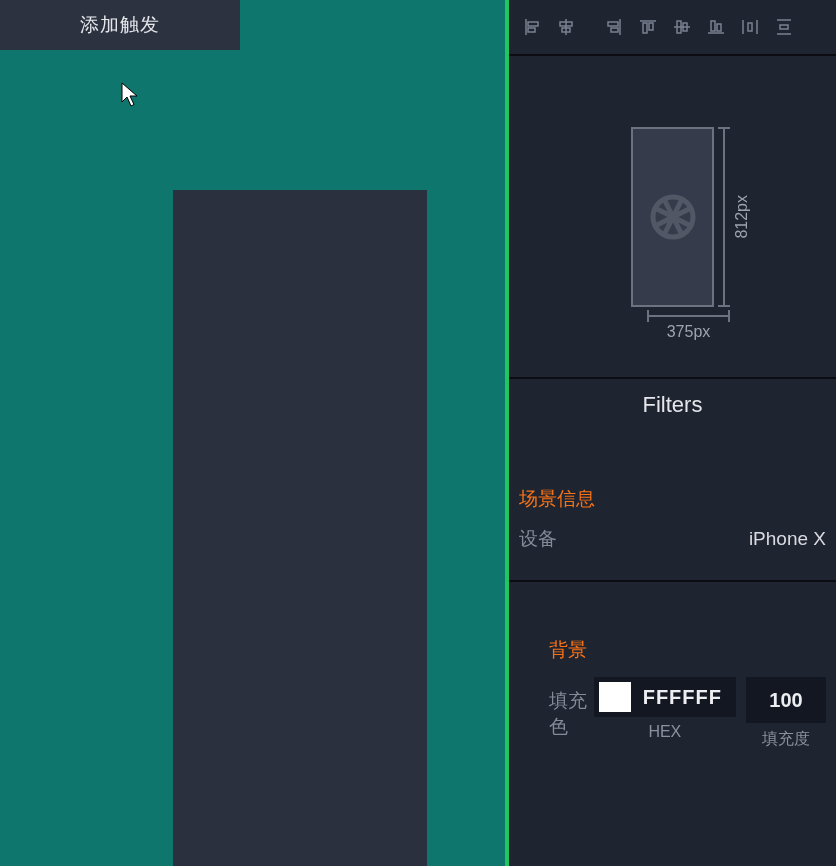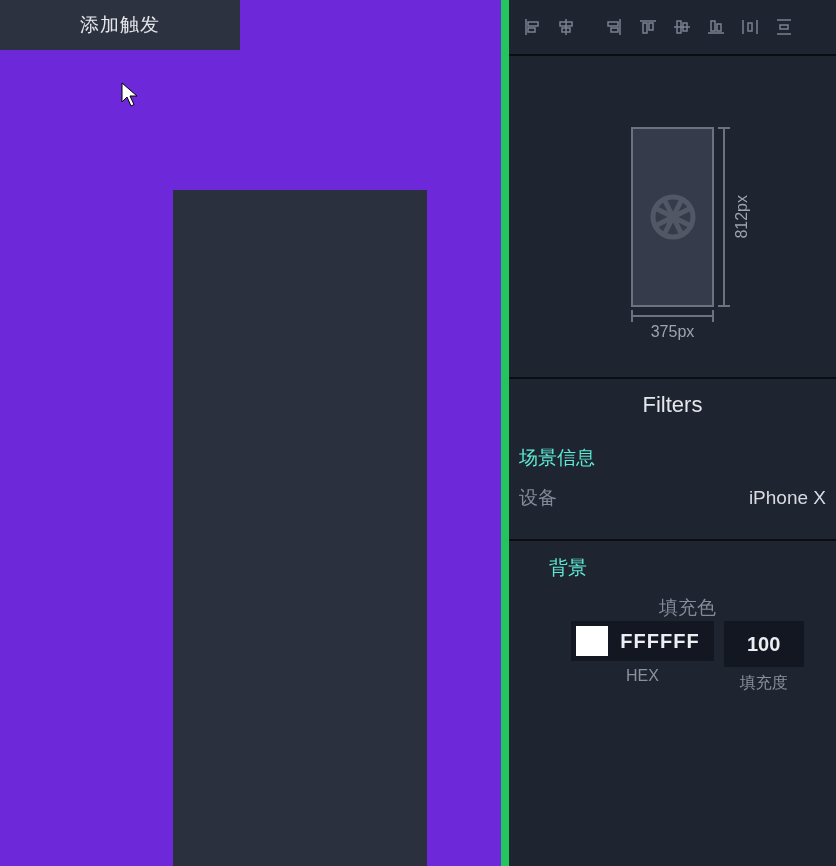--- a/index.html
+++ b/index.html
@@ -8,23 +8,23 @@
     background: #1e2430;
     font-family: "Segoe UI", "Microsoft YaHei", sans-serif;
     color: #cfd3da;
     display: flex;
   }
 
   
   .left-pane {
     width: 509px;
     height: 866px;
-    background: #6d28d9;
-    position: relative;
-    border-right: 8px solid #22c55e;
+    background: #0f766e;
+    position: relative;
+    border-right: 4px solid #22c55e;
   }
   .tab-bar { display: flex; }
   .tab {
     width: 240px;
     height: 50px;
     background: #2c3240;
     display: flex;
     align-items: center;
     justify-content: center;
     font-size: 19px;
@@ -127,21 +127,21 @@
   .dim-right .label {
     writing-mode: vertical-rl;
     transform: rotate(180deg);
     margin-left: 8px;
     font-size: 16px;
     color: #9ea3af;
   }
   .dim-bottom {
     position: absolute;
     top: 188px;
-    left: 0;
+    left: 16px;
     width: 83px;
     display: flex;
     flex-direction: column;
     align-items: center;
   }
   .dim-bottom .line {
     height: 2px;
     width: 83px;
     background: #6d7280;
     position: relative;
@@ -175,35 +175,36 @@
     text-align: right;
   }
 
   
   .section {
     padding: 14px 10px 18px 10px;
     border-bottom: 2px solid #0b0d12;
   }
   .section-title {
     font-size: 19px;
-    color: #5eead4;
+    color: #f97316;
     margin-bottom: 14px;
+    margin-top: 41px;
   }
   .row {
     display: flex;
     align-items: center;
     justify-content: space-between;
     font-size: 19px;
     margin-bottom: 10px;
   }
   .row .k { color: #848a98; }
   .row .v { color: #d9dbe0; }
 
   
-  .bg-section .row { margin-bottom: 0; flex-direction: column; }
+  .bg-section .row { margin-bottom: 0; }
   .color-group {
     display: flex;
     align-items: flex-start;
     gap: 10px;
   }
   .swatch-hex {
     display: flex;
     flex-direction: column;
     align-items: center;
   }

